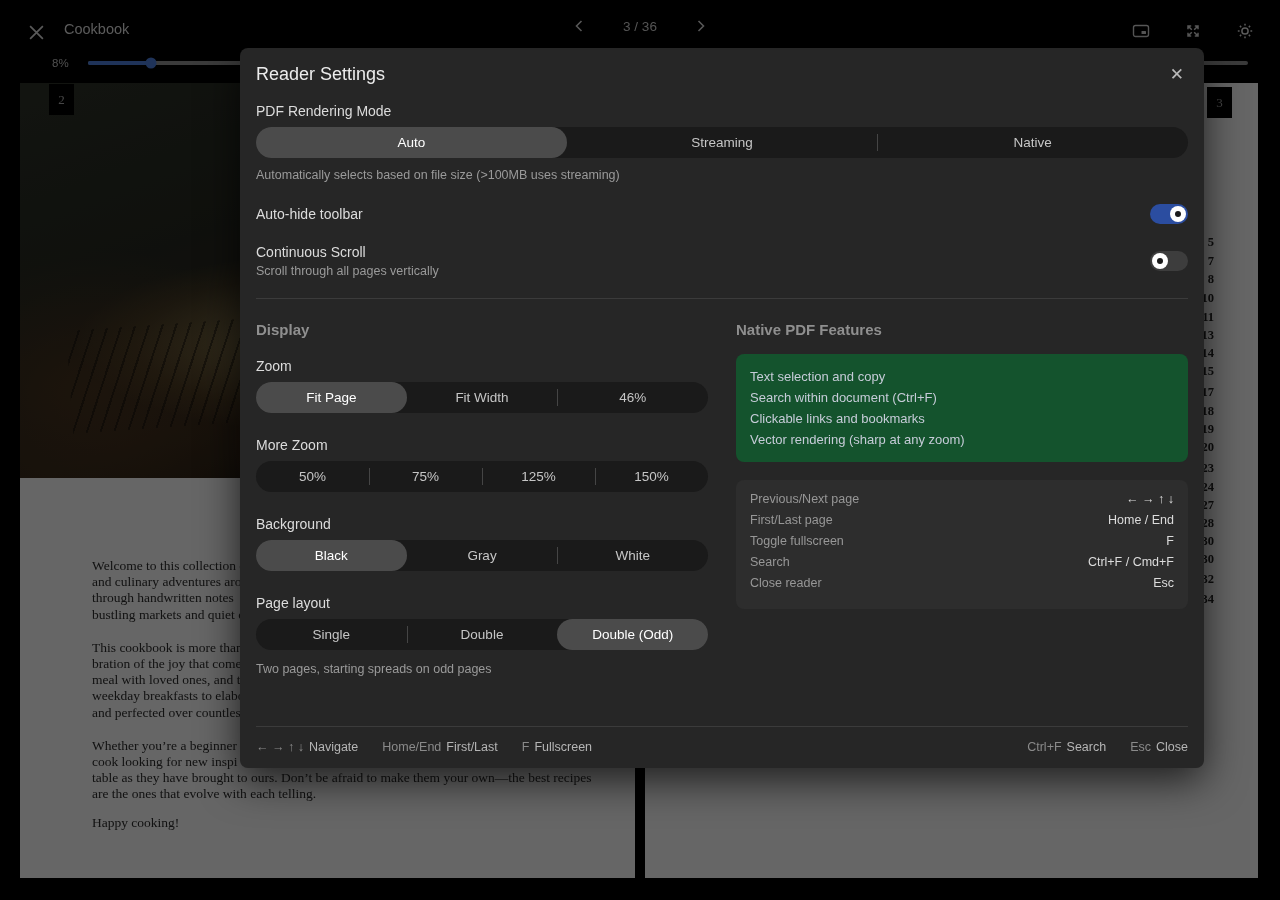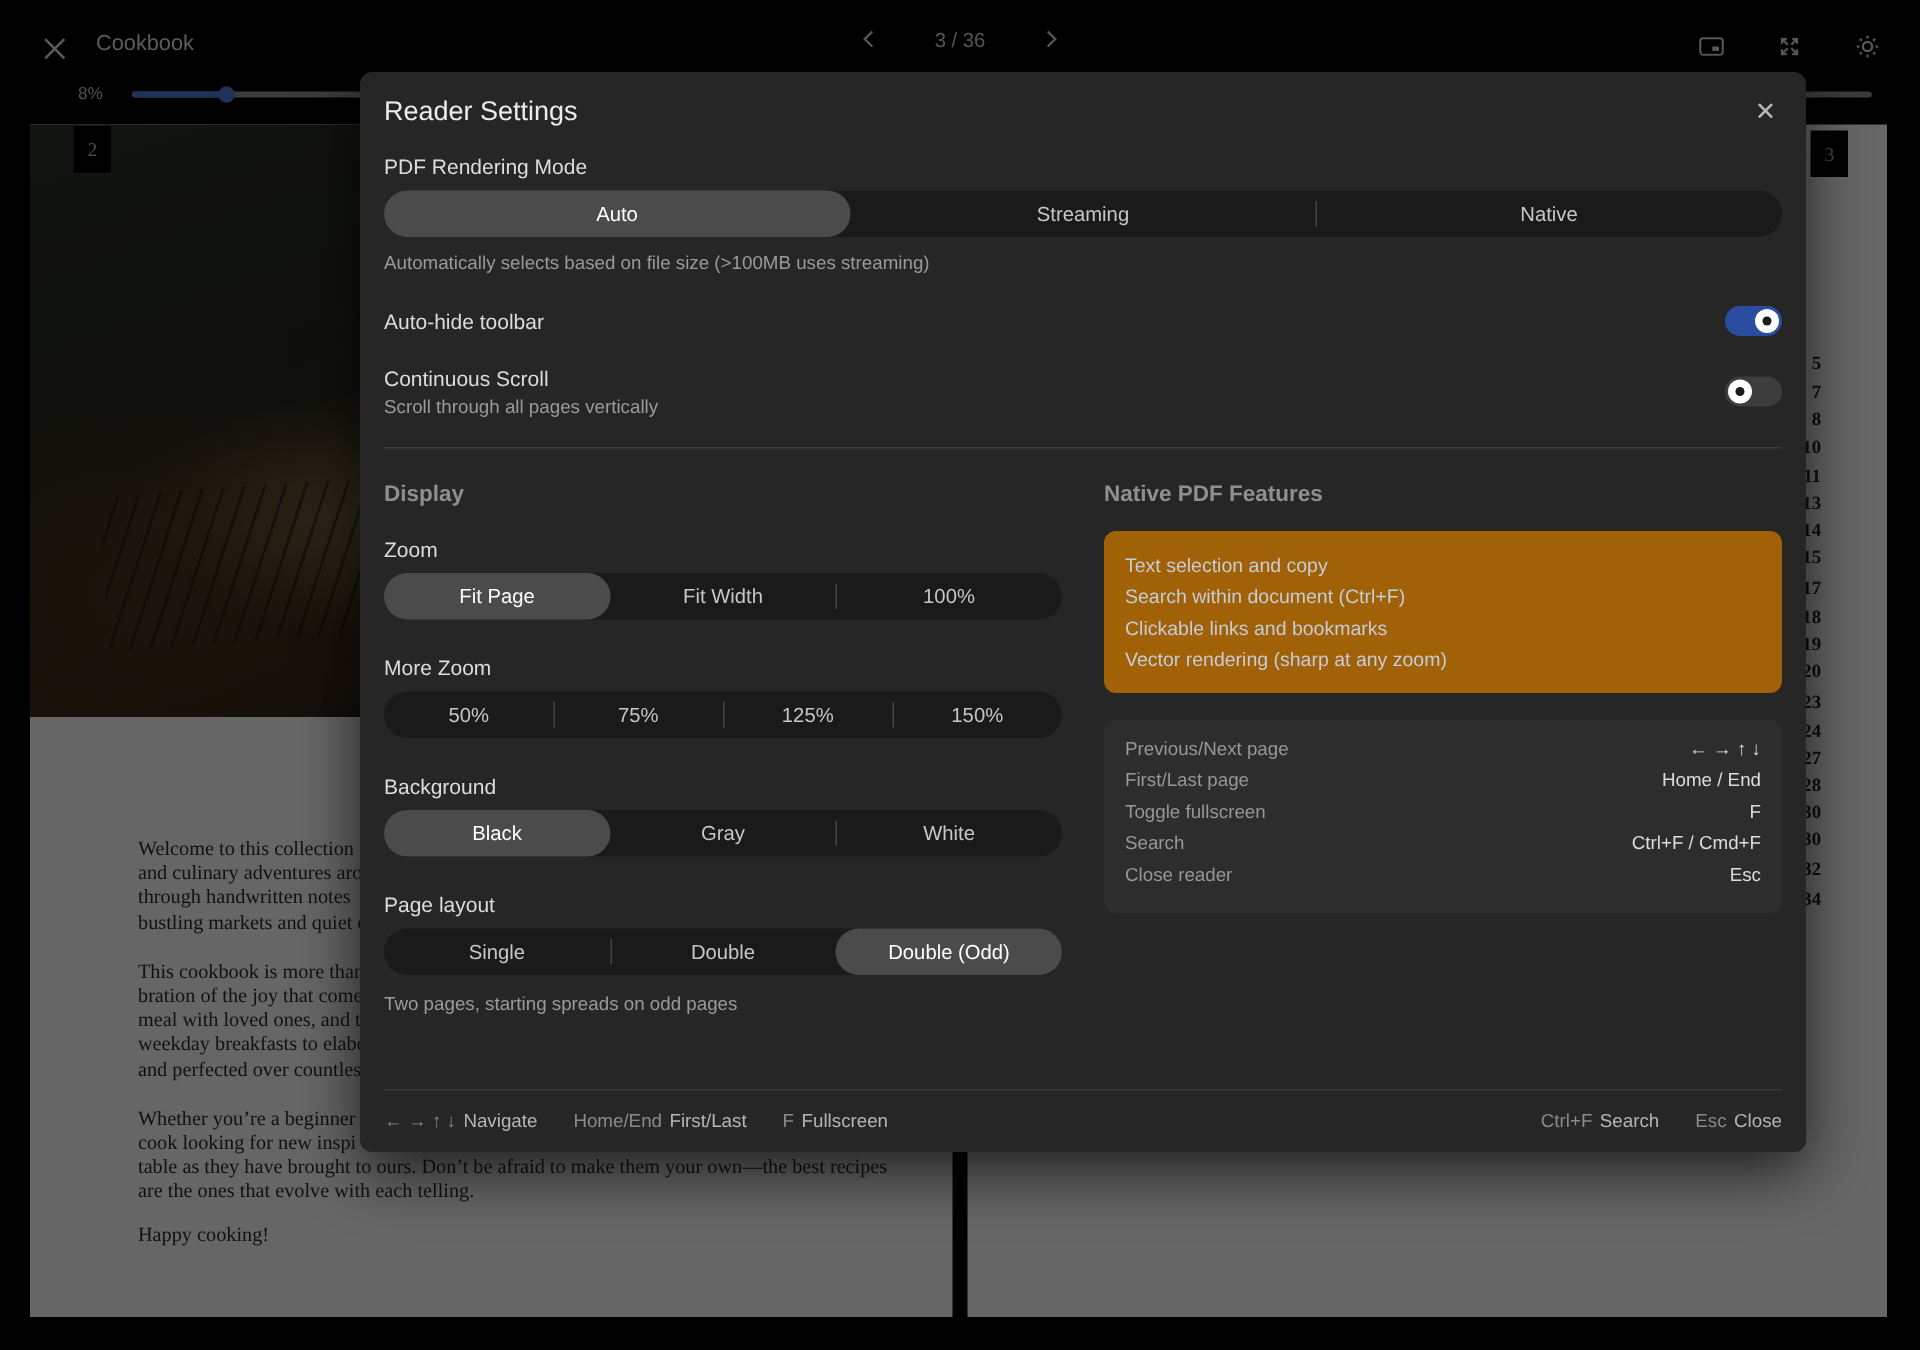--- a/index.html
+++ b/index.html
@@ -84,21 +84,21 @@
   .knob::after { content:""; position:absolute; left:5px; top:5px; width:6px; height:6px; border-radius:50%; background:#1b1b1b; }
 
   .divider { border-top:1px solid #3b3b3b; margin-top:20px; }
 
   .columns { display:grid; grid-template-columns:1fr 1fr; column-gap:28px; margin-top:22px; }
   .col-heading { font-size:15px; font-weight:bold; color:#8f8f8f; }
   .sub-label { margin-top:20px; }
   .sub-label2 { margin-top:24px; }
   .layout-helper { margin-top:12px; }
 
-  .native-panel { margin-top:16px; background:#a16207; border-radius:8px; padding:12px 14px; }
+  .native-panel { margin-top:16px; background:#14532d; border-radius:8px; padding:12px 14px; }
   .native-item { font-size:13px; color:#c6ccd8; line-height:21px; }
 
   .shortcut-panel { margin-top:18px; background:#2d2d2d; border-radius:8px; padding:12px 14px 12px; }
   .shortcut-title { font-size:14px; color:#dedede; margin-bottom:8px; }
   .shortcut-row { display:flex; justify-content:space-between; align-items:baseline; height:21px; }
   .shortcut-label { font-size:12.5px; color:#979797; }
   .shortcut-value { font-size:12.5px; color:#dcdcdc; }
 
   .modal-footer { margin-top:auto; border-top:1px solid #3b3b3b; padding-top:13px;
     display:flex; align-items:center; font-size:12.5px; }
@@ -316,21 +316,21 @@
 
     <div class="columns">
 
       <div>
         <div class="col-heading">Display</div>
 
         <div class="field-label sub-label">Zoom</div>
         <div class="seg">
           <div class="seg-opt selected">Fit Page</div>
           <div class="seg-opt">Fit Width</div>
-          <div class="seg-opt">100%</div>
+          <div class="seg-opt">46%</div>
         </div>
 
         <div class="field-label sub-label2">More Zoom</div>
         <div class="seg">
           <div class="seg-opt">50%</div>
           <div class="seg-opt">75%</div>
           <div class="seg-opt">125%</div>
           <div class="seg-opt">150%</div>
         </div>
 

